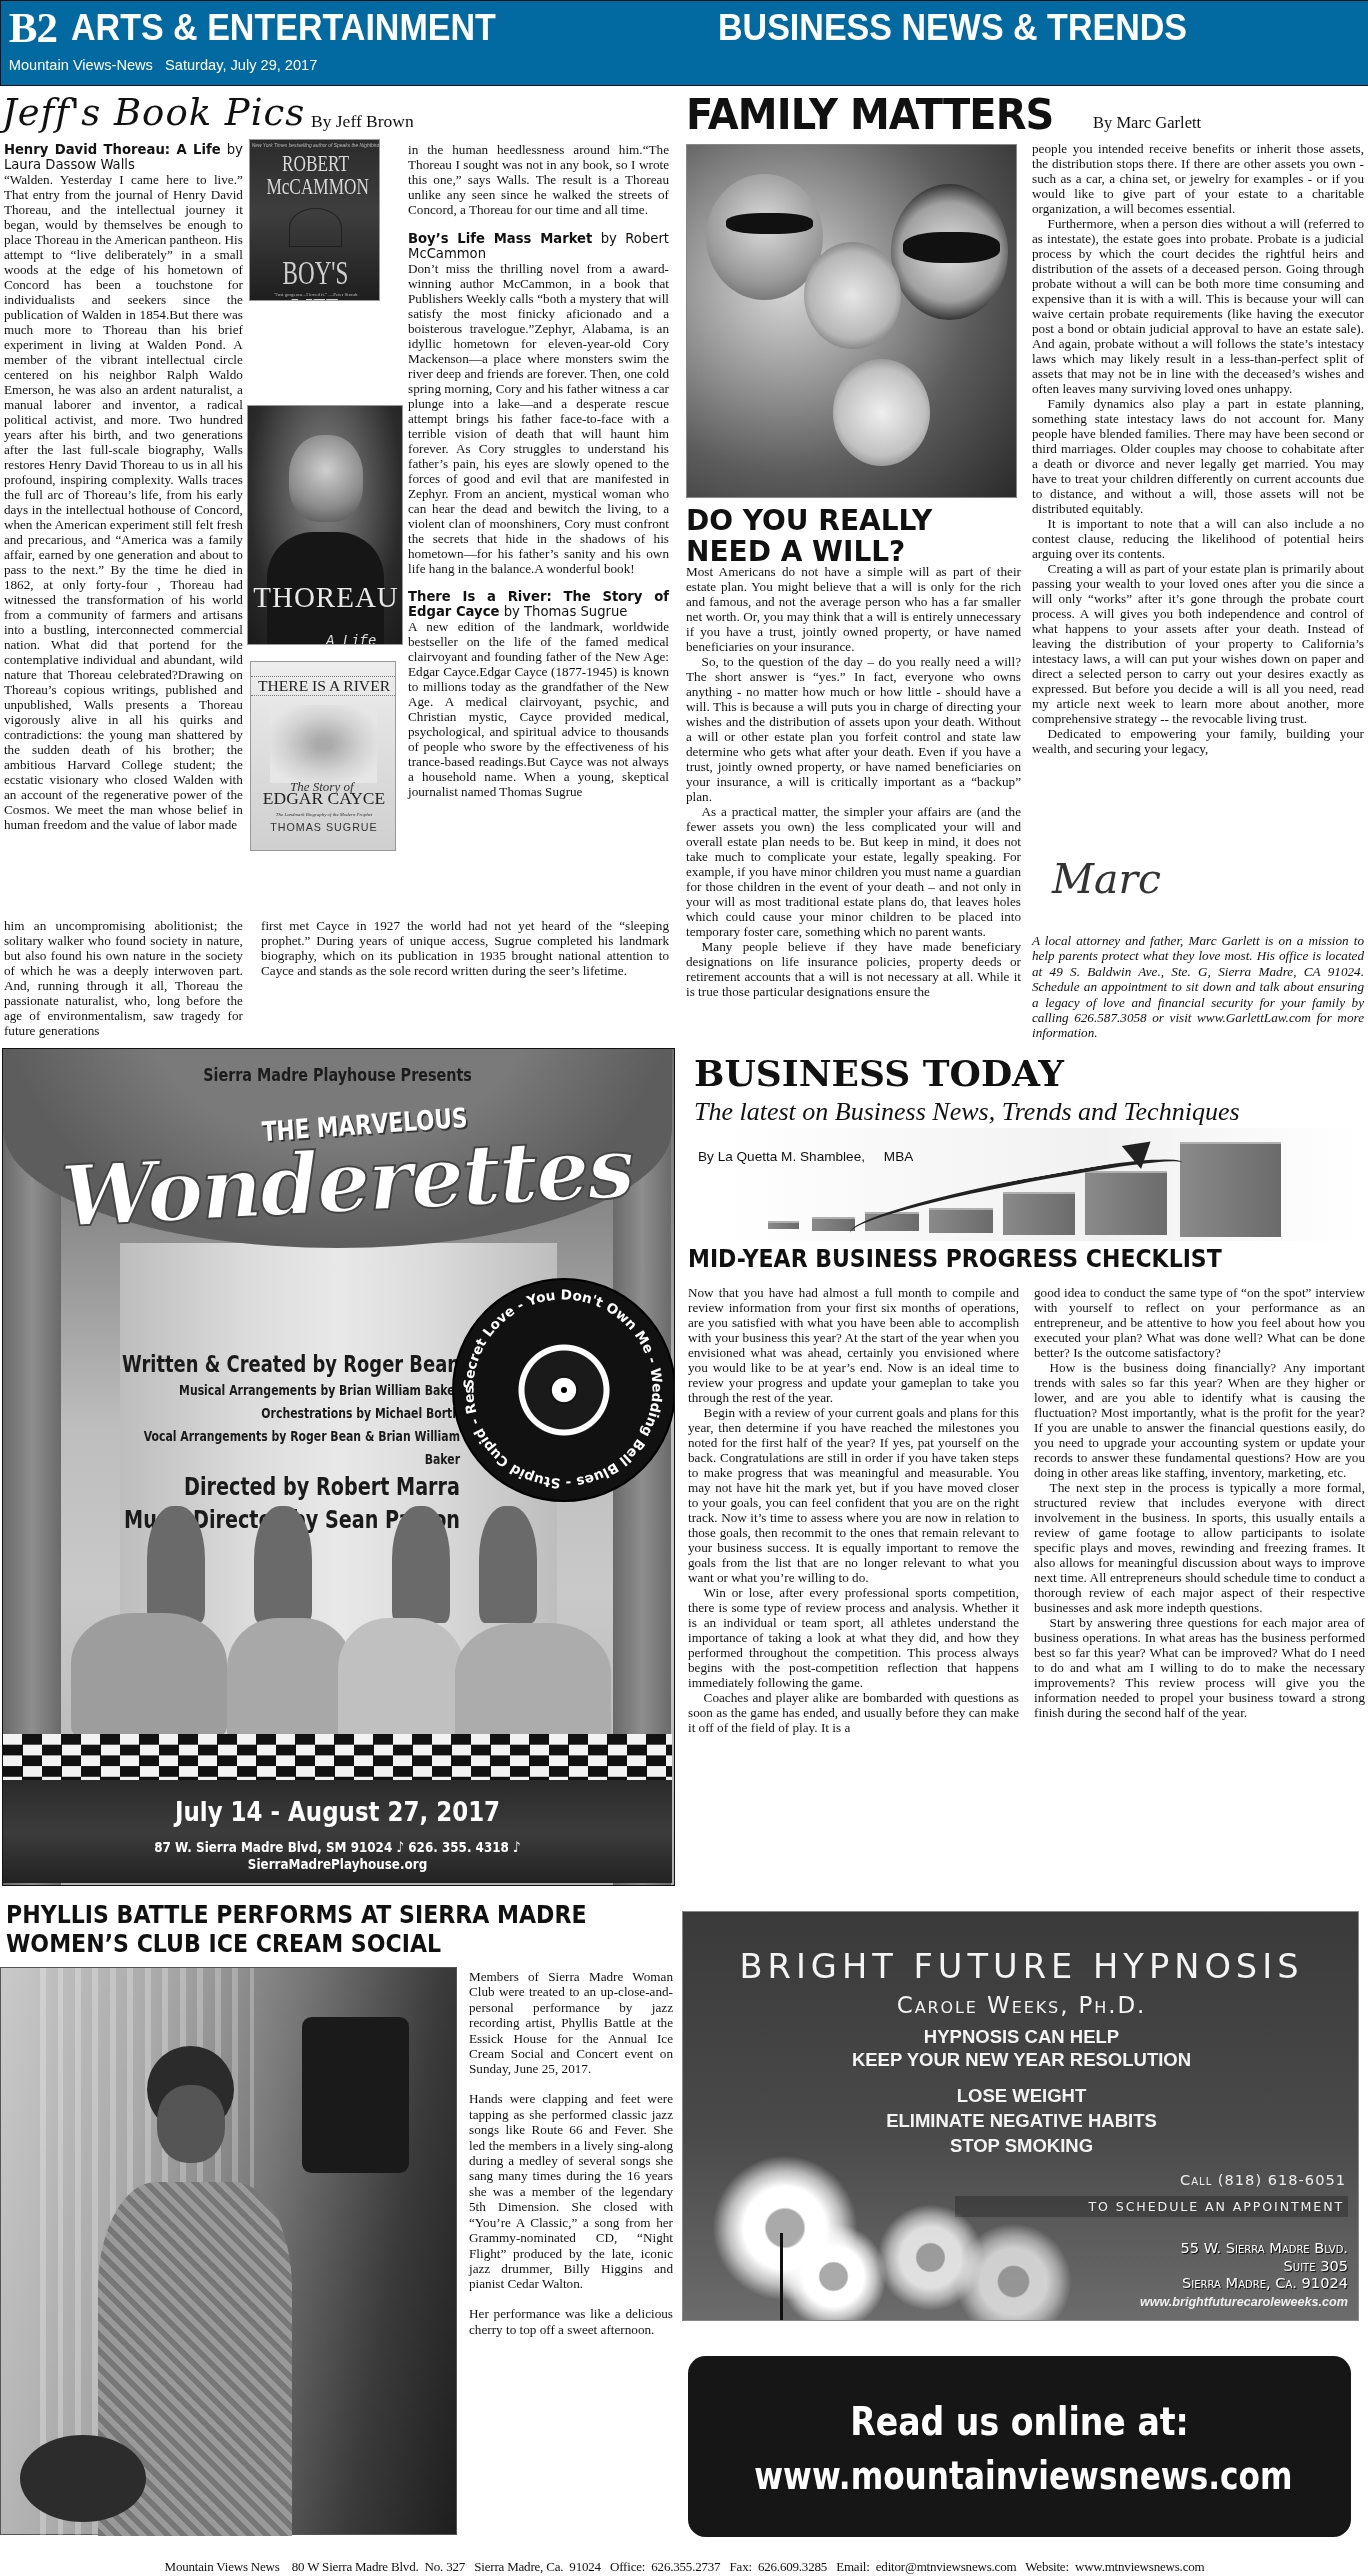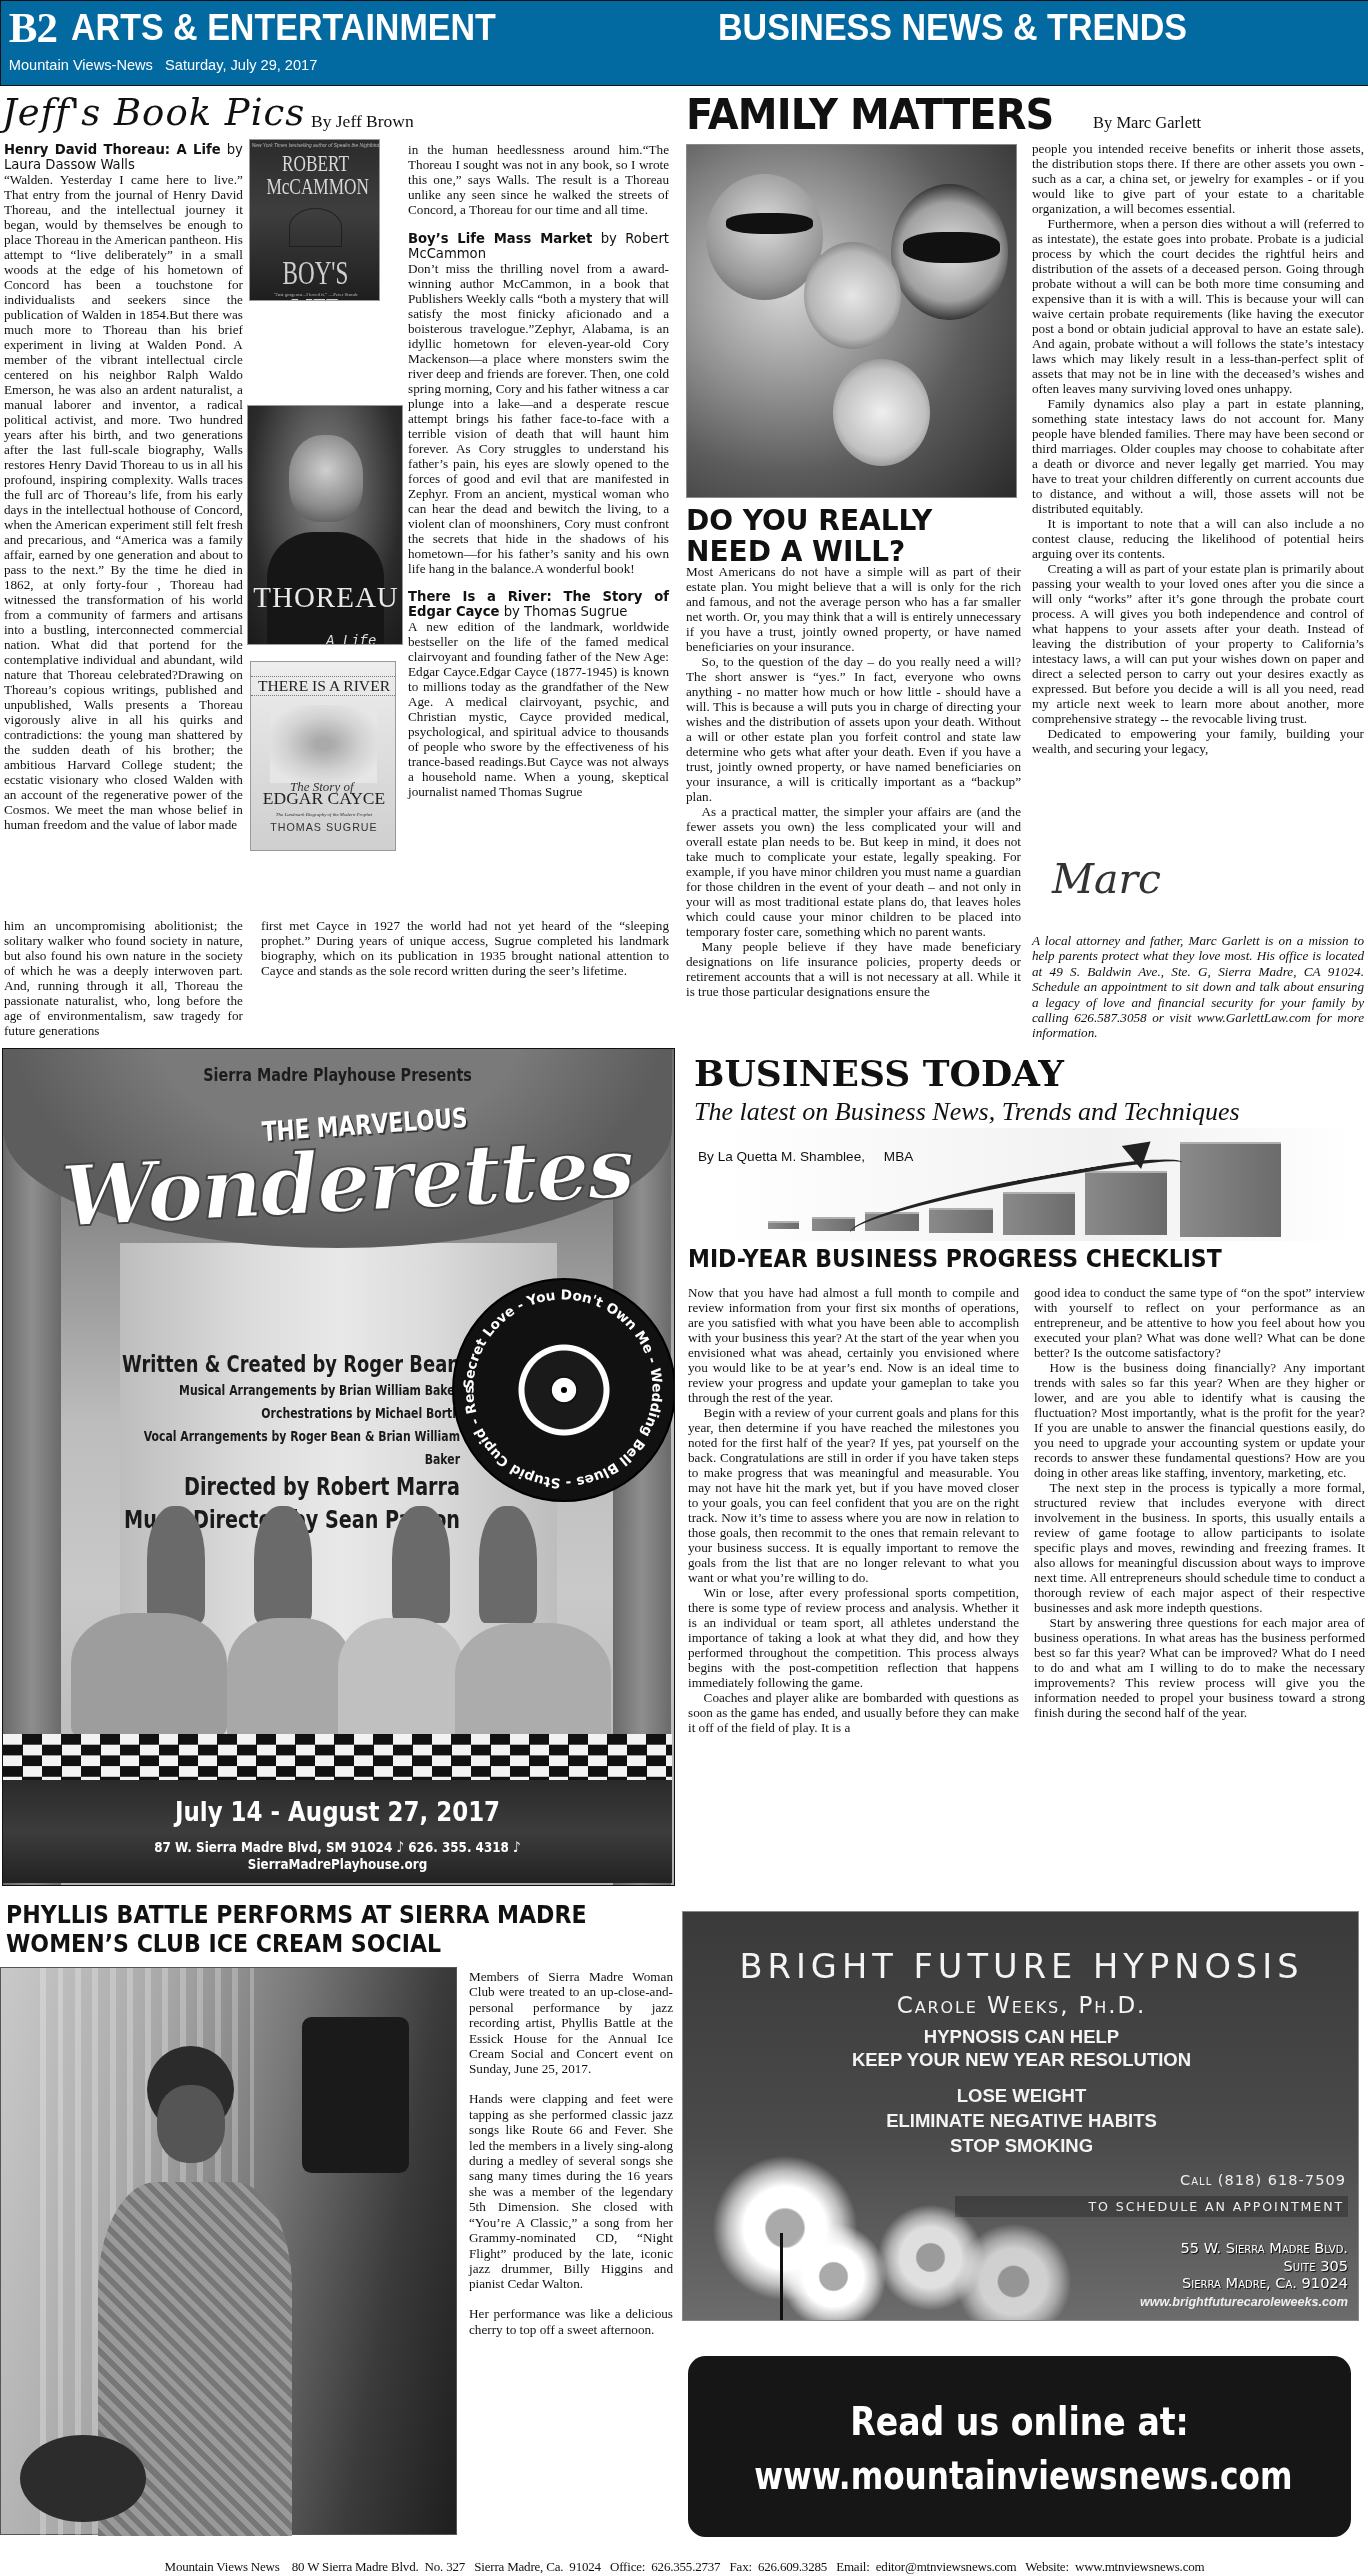--- a/index.html
+++ b/index.html
@@ -311,21 +311,21 @@
   <div id="hyp-doc" class="abs hyp-c" style="font-variant:small-caps;">Carole Weeks, Ph.D.</div>
   <div id="hyp-keep" class="abs hyp-c">
     <div>HYPNOSIS CAN HELP</div>
     <div>KEEP YOUR NEW YEAR RESOLUTION</div>
   </div>
   <div id="hyp-list" class="abs hyp-c">
     <div>LOSE WEIGHT</div>
     <div>ELIMINATE NEGATIVE HABITS</div>
     <div>STOP SMOKING</div>
   </div>
-  <div id="hyp-call" class="abs" style="font-variant:small-caps;">Call (818) 618-7509</div>
+  <div id="hyp-call" class="abs" style="font-variant:small-caps;">Call (818) 618-6051</div>
   <div id="hyp-sched" class="abs">TO SCHEDULE AN APPOINTMENT</div>
   <div id="hyp-addr" class="abs" style="font-variant:small-caps;">
     <div>55 W. Sierra Madre Blvd.</div>
     <div>Suite 305</div>
     <div>Sierra Madre, Ca.  91024</div>
   </div>
   <div id="hyp-web" class="abs">www.brightfuturecaroleweeks.com</div>
 </div>
 
 <div id="online" class="abs">

